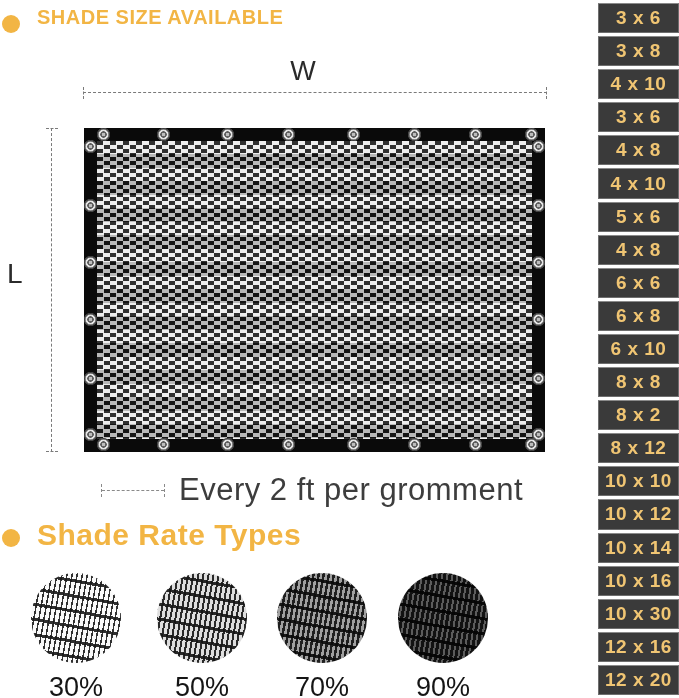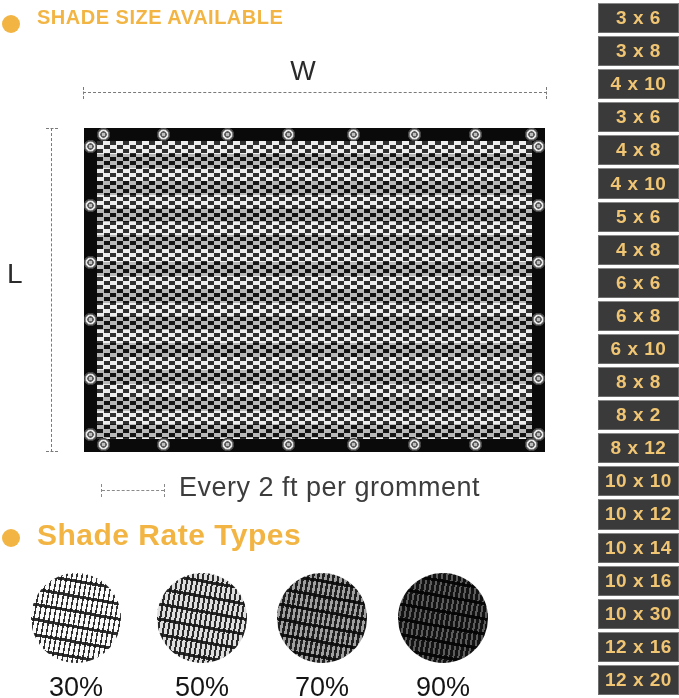--- a/index.html
+++ b/index.html
@@ -43,21 +43,21 @@
   }
   .grommet{
     position:absolute;width:13px;height:13px;border-radius:50%;
     background:radial-gradient(circle at 50% 50%, #bdbdbd 0 1.5px, #5f5f5f 2px 3px, #e6e6e6 3.5px 4.5px, #8d8d8d 5px 6.5px);
     box-shadow:0 0 0 1px #3a3a3a inset;
   }
   
   .bracket{position:absolute;left:101px;top:484px;width:62px;height:13px;
     border-left:1px dashed #8a8a8a;border-right:1px dashed #8a8a8a;}
   .bracket:after{content:"";position:absolute;left:0;right:0;top:6px;border-top:1px dashed #8a8a8a;}
-  .note{position:absolute;left:179px;top:472px;font-size:27px;color:#3d3d3d;
+  .note{position:absolute;left:179px;top:472px;font-size:31px;color:#3d3d3d;
     letter-spacing:0.5px;white-space:nowrap;}
   
   .rate{position:absolute;top:573px;width:90px;margin:0;}
   .r0{left:31px;}.r1{left:157px;}.r2{left:277px;}.r3{left:398px;}
   .swatch{width:90px;height:90px;border-radius:50%;}
   .c30{background-image:
       repeating-linear-gradient(10deg, rgba(0,0,0,0) 0 12px, rgba(25,25,25,0.9) 12px 15px),
       repeating-linear-gradient(100deg, #303030 0 1.5px, #fafafa 1.5px 5px);}
   .c50{background-image:
       repeating-linear-gradient(10deg, rgba(0,0,0,0) 0 12px, rgba(20,20,20,0.9) 12px 15px),

